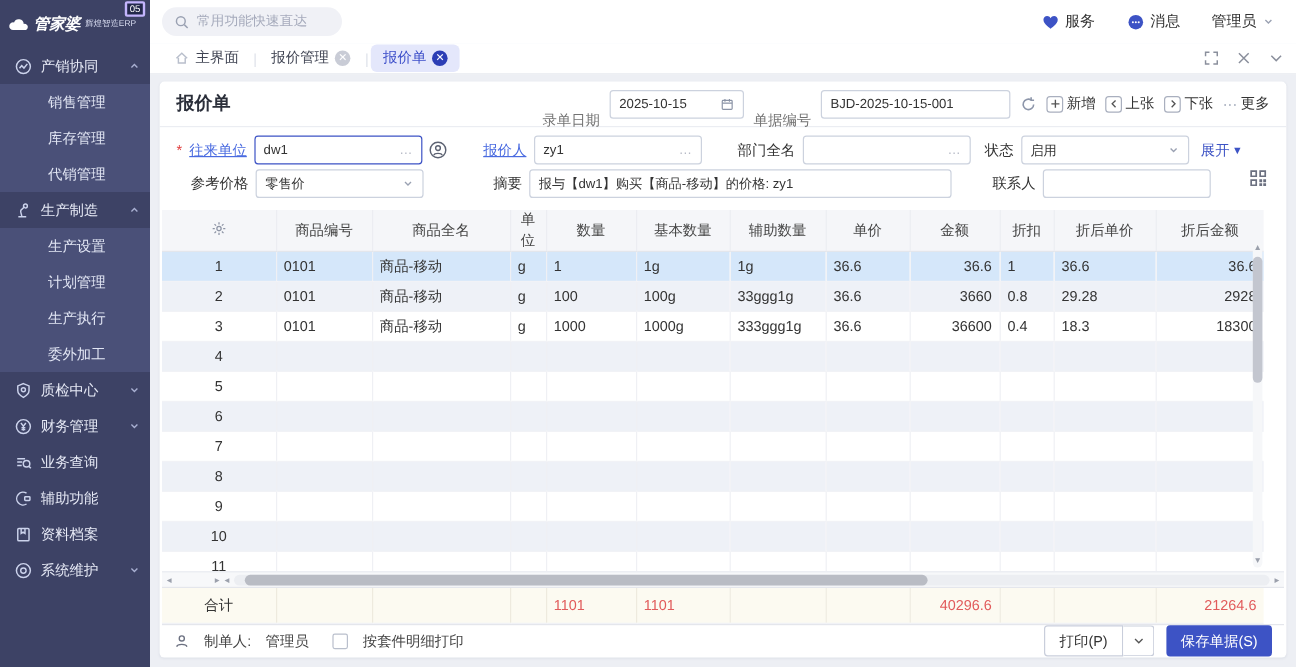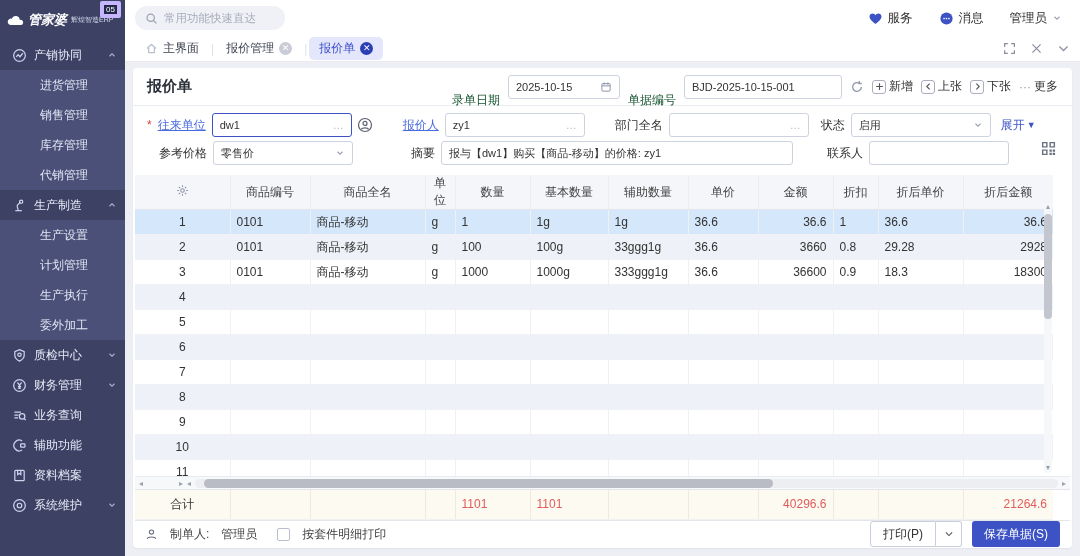--- a/index.html
+++ b/index.html
@@ -5,21 +5,21 @@
   * { margin:0; padding:0; box-sizing:border-box; }
   html,body { width:1080px; height:556px; overflow:hidden;
     font-family:"Liberation Sans","DejaVu Sans",sans-serif; font-size:12px; color:#333; background:#edeff4; }
   svg { display:block; }
 
   
   .sidebar { position:absolute; left:0; top:0; width:125px; height:556px; background:#3d4265; color:#e7eaf6; z-index:5; }
   .logo { height:40px; display:flex; align-items:center; gap:4px; padding:0 6px; position:relative; }
   .logo-title { font-weight:bold; font-size:13px; color:#fff; font-style:italic; white-space:nowrap; }
   .logo-sub { font-size:7px; color:#d8dcf0; white-space:nowrap; }
-  .logo-badge { position:absolute; top:1px; right:4px; font-size:8px; color:#fff; border:4px solid #c4b5fd; border-radius:2px; padding:0 2px; background:#23284a; }
+  .logo-badge { position:absolute; top:1px; right:4px; font-size:8px; color:#fff; border:2px solid #c4b5fd; border-radius:2px; padding:0 2px; background:#23284a; }
   .sgroup,.sitem { height:30px; display:flex; align-items:center; gap:7px; padding:0 8px 0 12px; cursor:pointer; }
   .ssub { background:#4a5078; }
   .ssubitem { height:30px; display:flex; align-items:center; padding-left:40px; color:#e2e6f4; cursor:pointer; }
   .sicon { width:15px; height:15px; color:#ccd3ec; flex:none; }
   .slabel { flex:1; white-space:nowrap; font-size:12px; }
   .schev { width:10px; height:10px; color:#a9b0d2; flex:none; }
 
   
   .main { position:absolute; left:125px; top:0; width:955px; height:556px; }
   .topbar { height:36px; background:#fff; display:flex; align-items:center; padding:0 18px 0 10px; }
@@ -39,21 +39,21 @@
   .win-icons { margin-left:auto; display:flex; align-items:center; gap:14px; color:#8a8f9c; }
   .win-icons span { width:13px; height:13px; cursor:pointer; }
 
   
   .content { position:absolute; top:62px; left:0; width:955px; height:494px; background:#edeff4; padding:6px 8px 8px 8px; }
   .card { background:#fff; border-radius:4px; height:480px; display:flex; flex-direction:column; box-shadow:0 1px 2px rgba(40,50,90,.06); }
 
   .card-header { height:38px; display:flex; align-items:center; padding:0 14px; border-bottom:1px solid #ebedf2; }
   .doc-title { font-size:15px; font-weight:bold; color:#2b2f3a; }
   .header-right { margin-left:auto; display:flex; align-items:center; gap:8px; }
-  .hlabel { color:#14532d;margin-top:28px; }
+  .hlabel { color:#737373;margin-top:28px; }
   .ibox { display:flex; align-items:center; border:1px solid #ccd2de; border-radius:3px; height:24px; background:#fff; padding:0 7px; gap:4px; }
   .ibox input { border:none; outline:none; width:100%; font-size:11px; color:#333; background:transparent; font-family:inherit; }
   .ibox .suffix { color:#b6bac6; font-size:11px; flex:none; }
   .ibox.focus { border-color:#3d53c5; }
   .icon-btn { display:flex; align-items:center; gap:3px; cursor:pointer; color:#333; }
   .sq-icon { width:14px; height:14px; border:1px solid #a9afbe; border-radius:3px; color:#555; display:flex; align-items:center; justify-content:center; }
 
   .fields { padding:5px 14px 8px 14px; }
   .frow { display:flex; align-items:center; height:28px; position:relative; }
   .flabel { text-align:right; margin-right:6px; white-space:nowrap; }
@@ -124,21 +124,20 @@
         </svg>
       </span>
     <span class="slabel">产销协同</span>
     <span class="schev">
         <svg viewBox="0 0 16 16" fill="none" stroke="currentColor" stroke-width="1.8">
           <polyline points="4,10 8,6 12,10"></polyline>
         </svg>
       </span>
   </div>
   <div class="ssub">
-    <div class="ssubitem">进货管理</div>
     <div class="ssubitem">销售管理</div>
     <div class="ssubitem">库存管理</div>
     <div class="ssubitem">代销管理</div>
   </div>
 
   <div class="sgroup">
     <span class="sicon">
         <svg viewBox="0 0 16 16" fill="none" stroke="currentColor" stroke-width="1.3">
           <path d="M3.5 13.5h7"></path>
           <path d="M6.5 13.5C6.8 10.8 4.8 9.8 5.8 7.6L9 4.6"></path>
@@ -506,21 +505,21 @@
               <tr>
                 <td class="rn">3</td>
                 <td>0101</td>
                 <td>商品-移动</td>
                 <td>g</td>
                 <td>1000</td>
                 <td>1000g</td>
                 <td>333ggg1g</td>
                 <td>36.6</td>
                 <td class="ar">36600</td>
-                <td>0.9</td>
+                <td>0.4</td>
                 <td>18.3</td>
                 <td class="ar">18300</td>
               </tr>
               <tr class="stripe">
                 <td class="rn">4</td>
                 <td></td>
                 <td></td>
                 <td></td>
                 <td></td>
                 <td></td>

